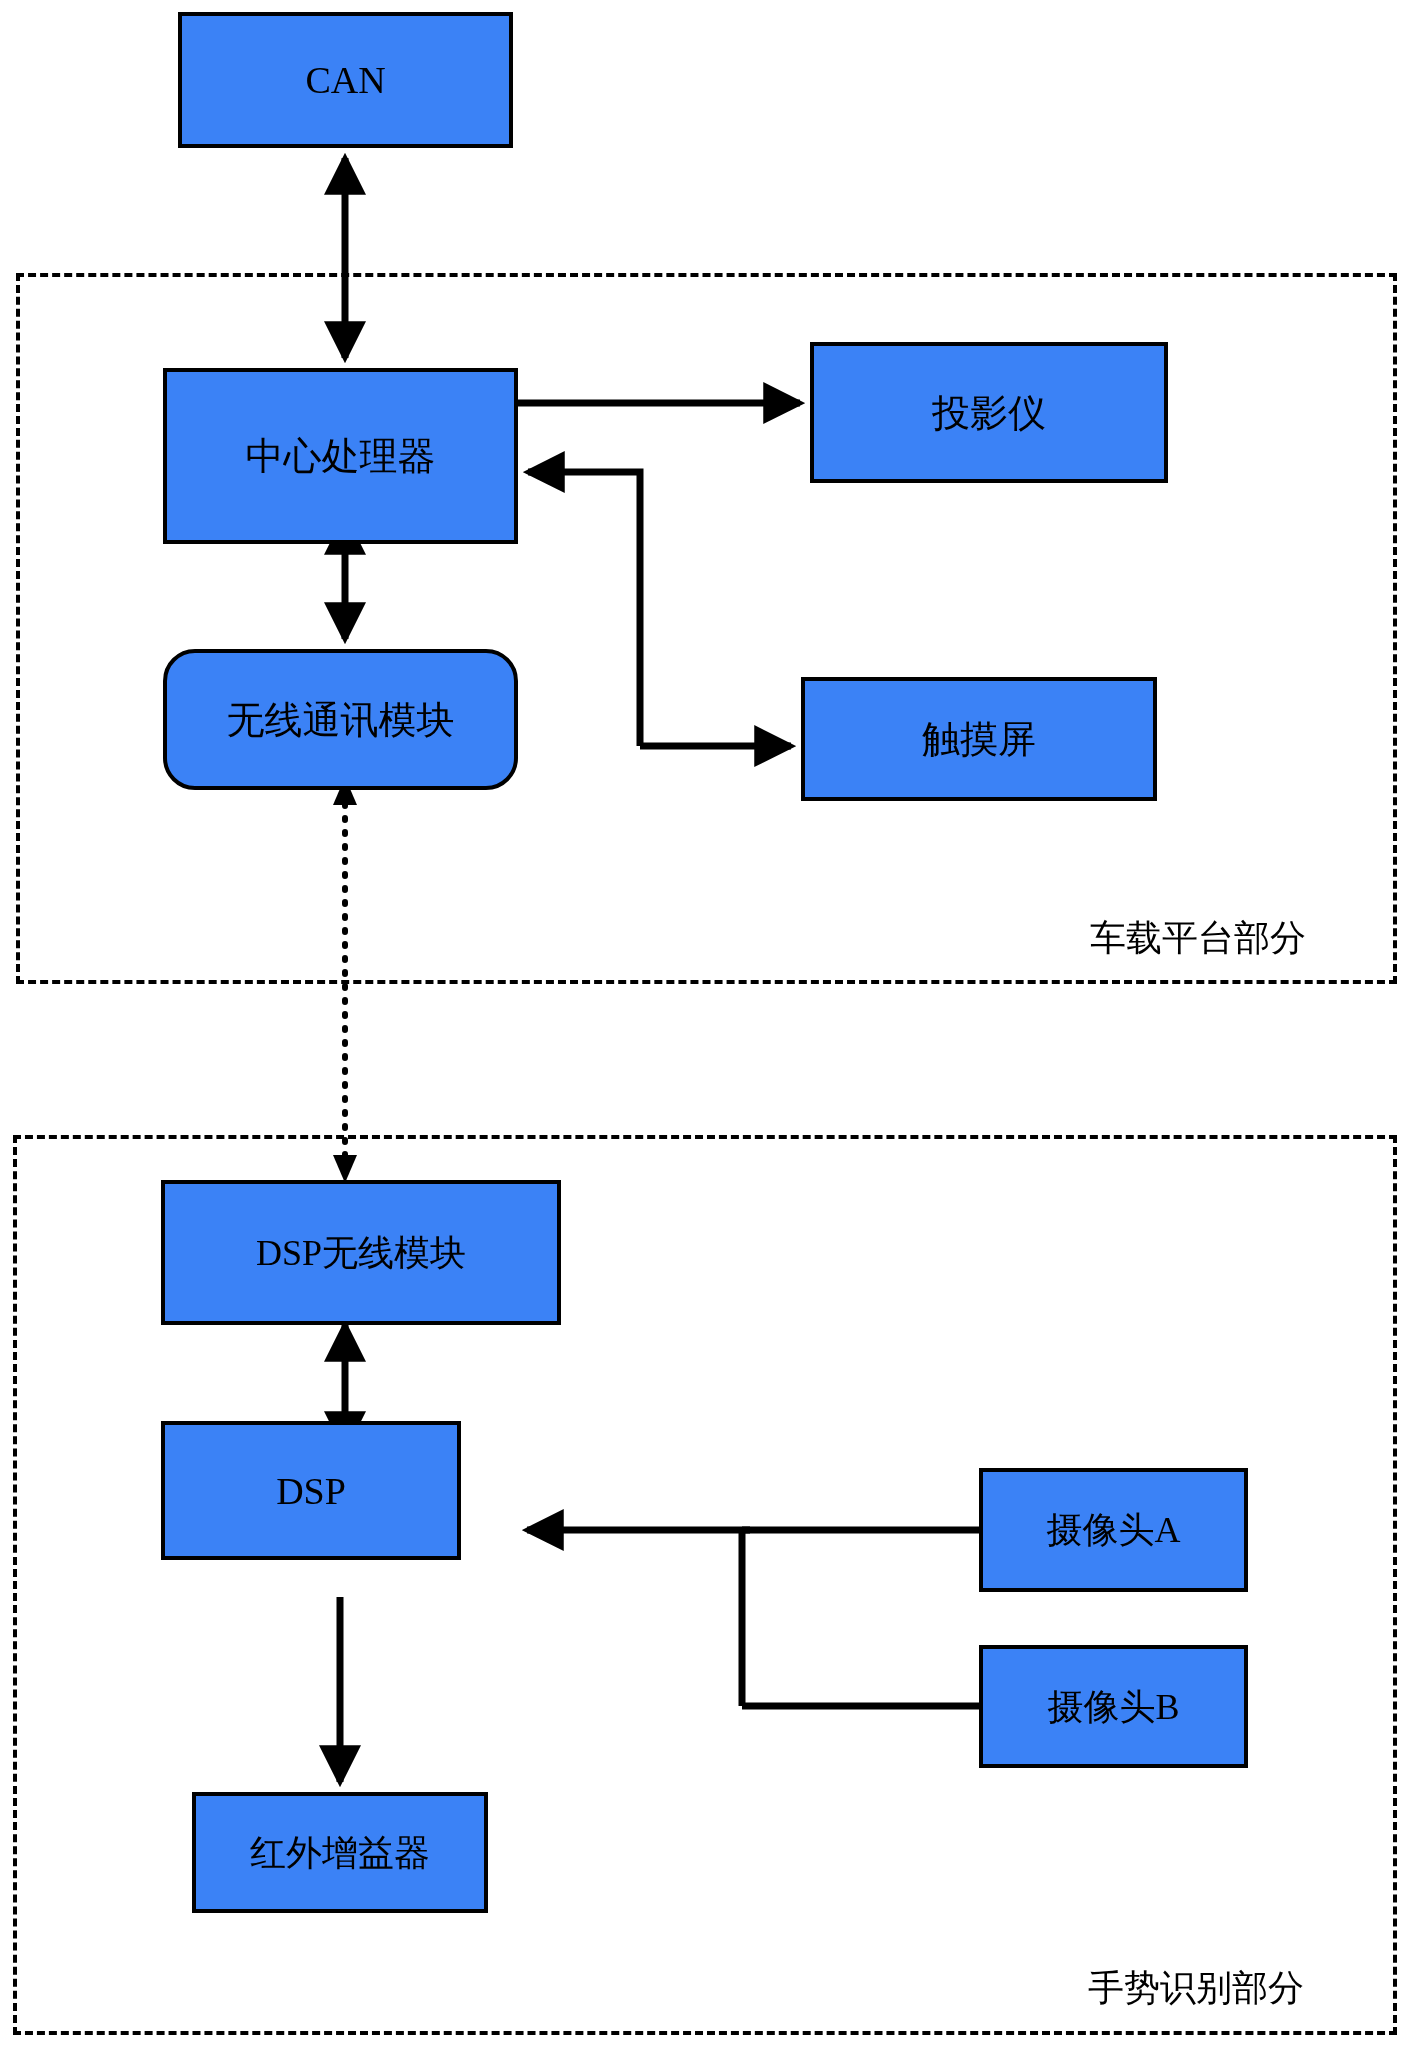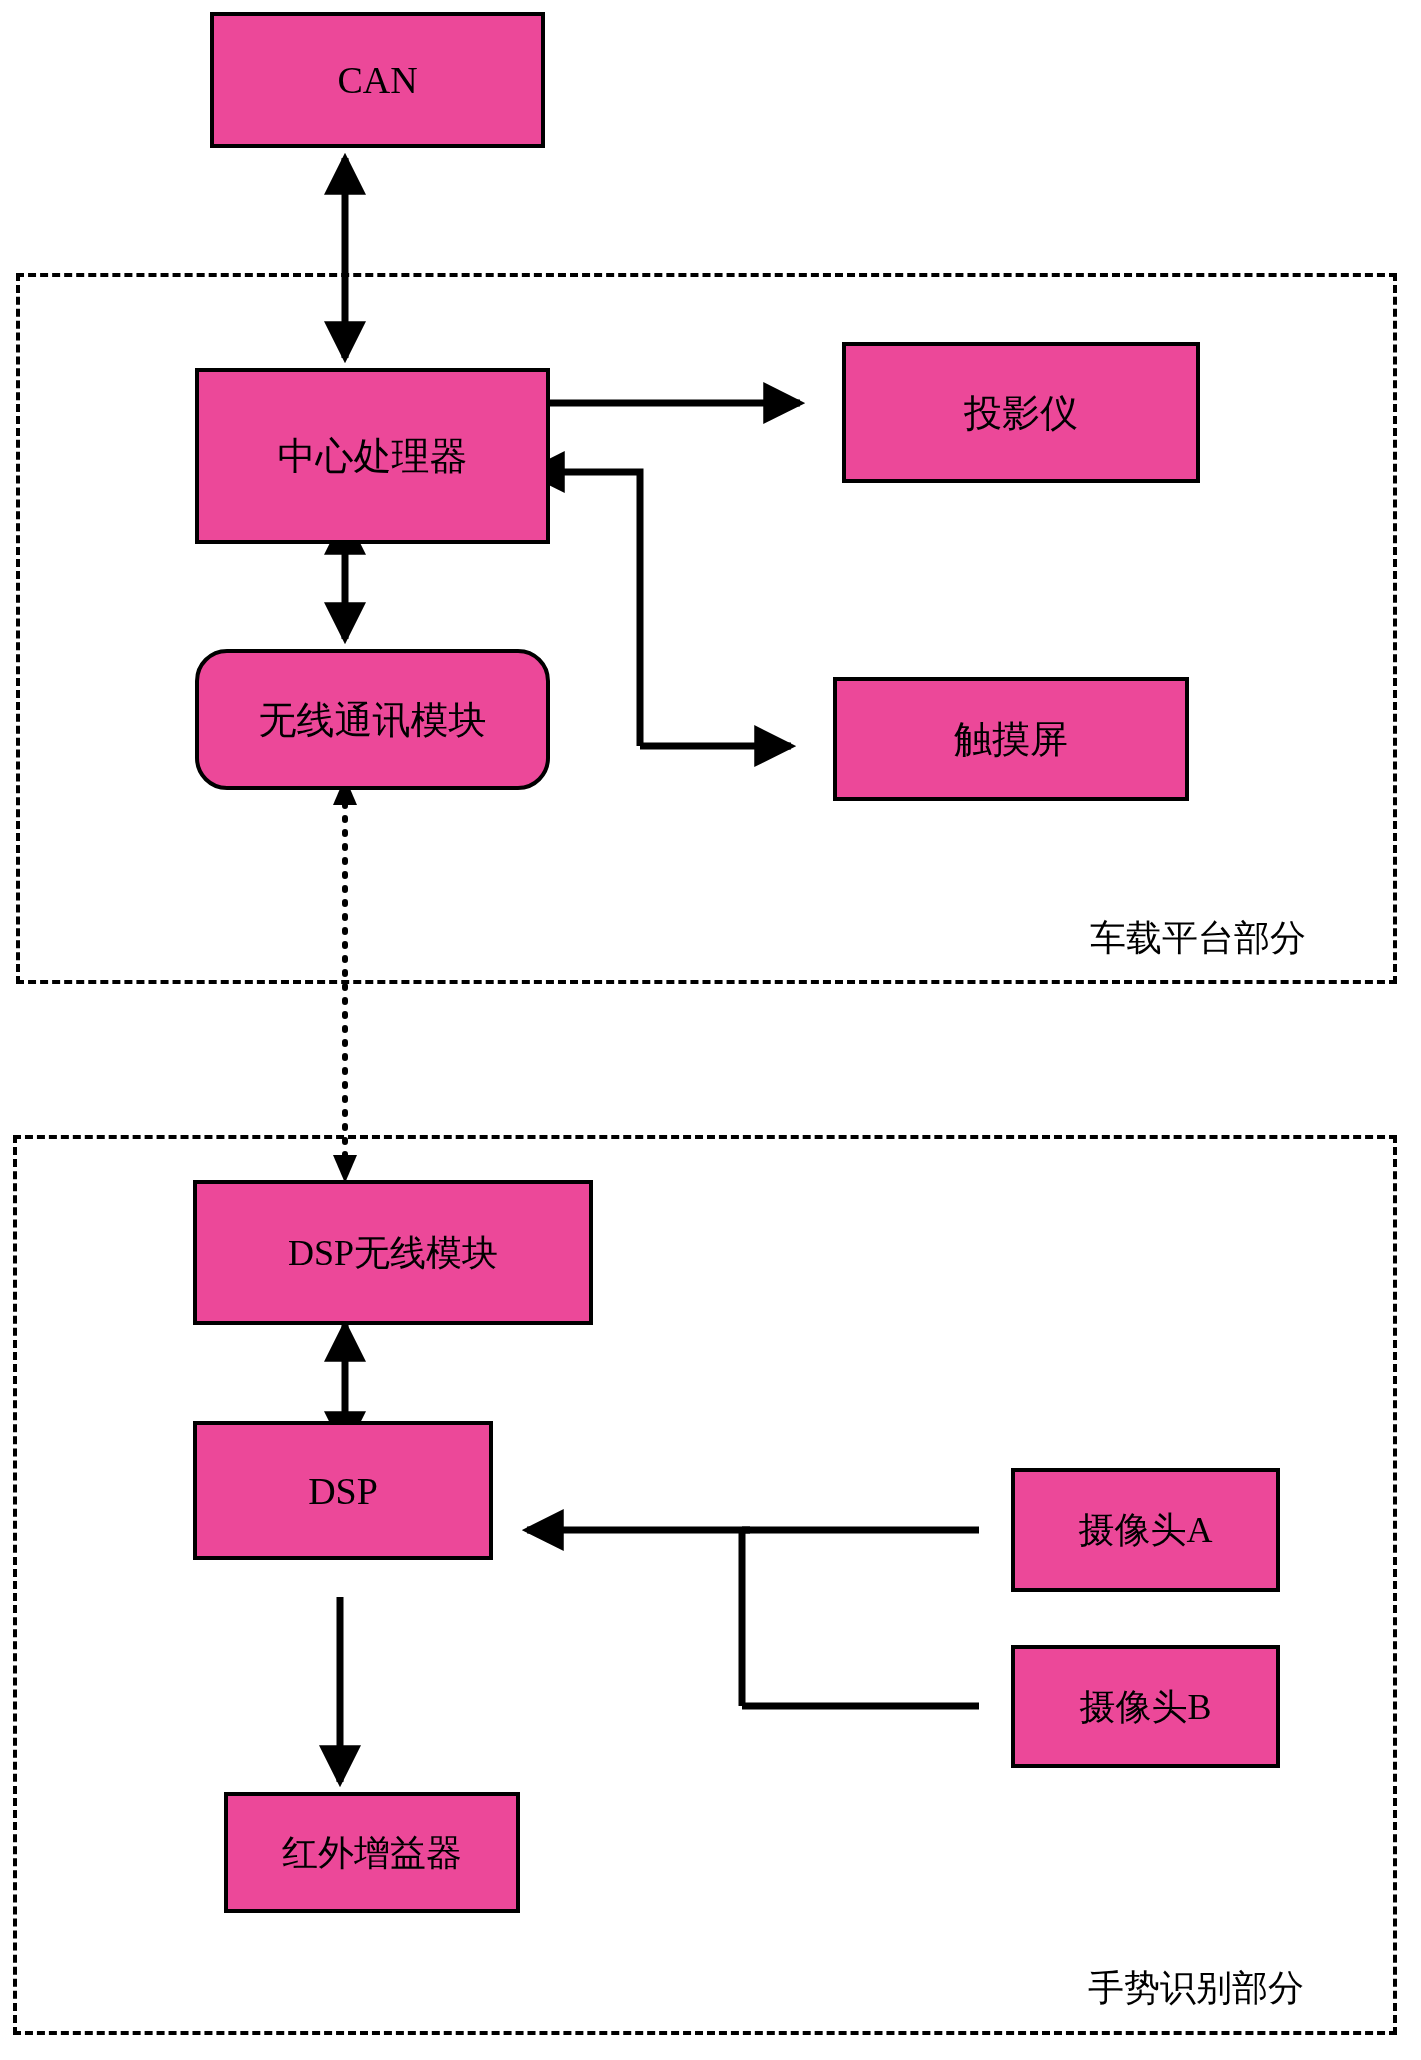--- a/index.html
+++ b/index.html
@@ -25,27 +25,26 @@
     position: absolute;
     font-size: 36px;
     color: #000000;
     white-space: nowrap;
     line-height: 1;
   }
   .node {
     position: absolute;
     box-sizing: border-box;
     border: 4px solid #000000;
-    background: #ec4899;
+    background: #3b82f6;
     display: flex;
     align-items: center;
     justify-content: center;
     color: #000000;
     line-height: 1;
-    margin-left: 32px;
   }
   .node .node-label {
     font-size: 38px;
     white-space: nowrap;
   }
   .node.small-label .node-label { font-size: 36px; }
   svg.wires {
     position: absolute;
     left: 0;
     top: 0;

